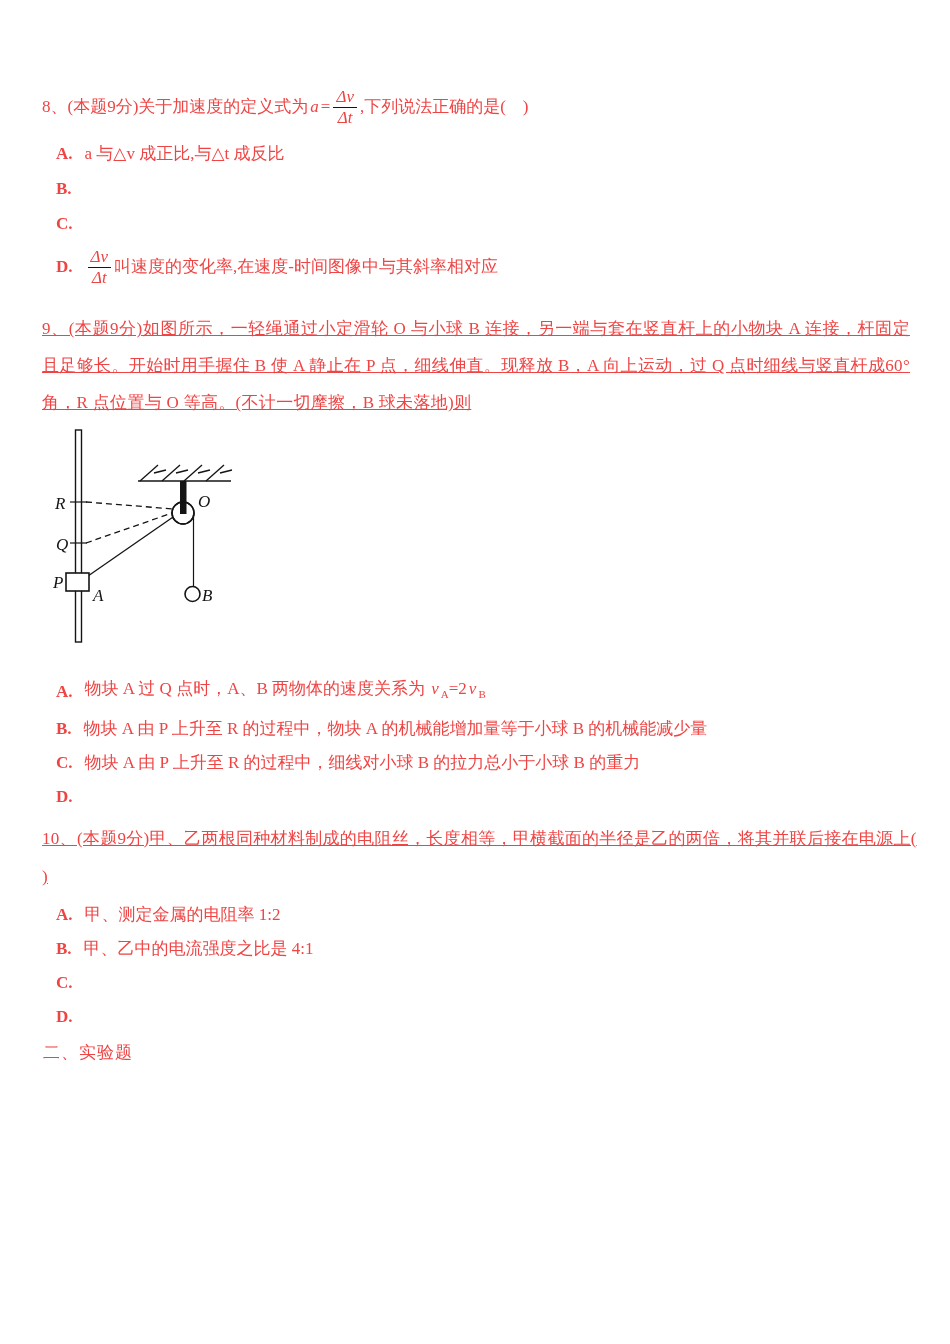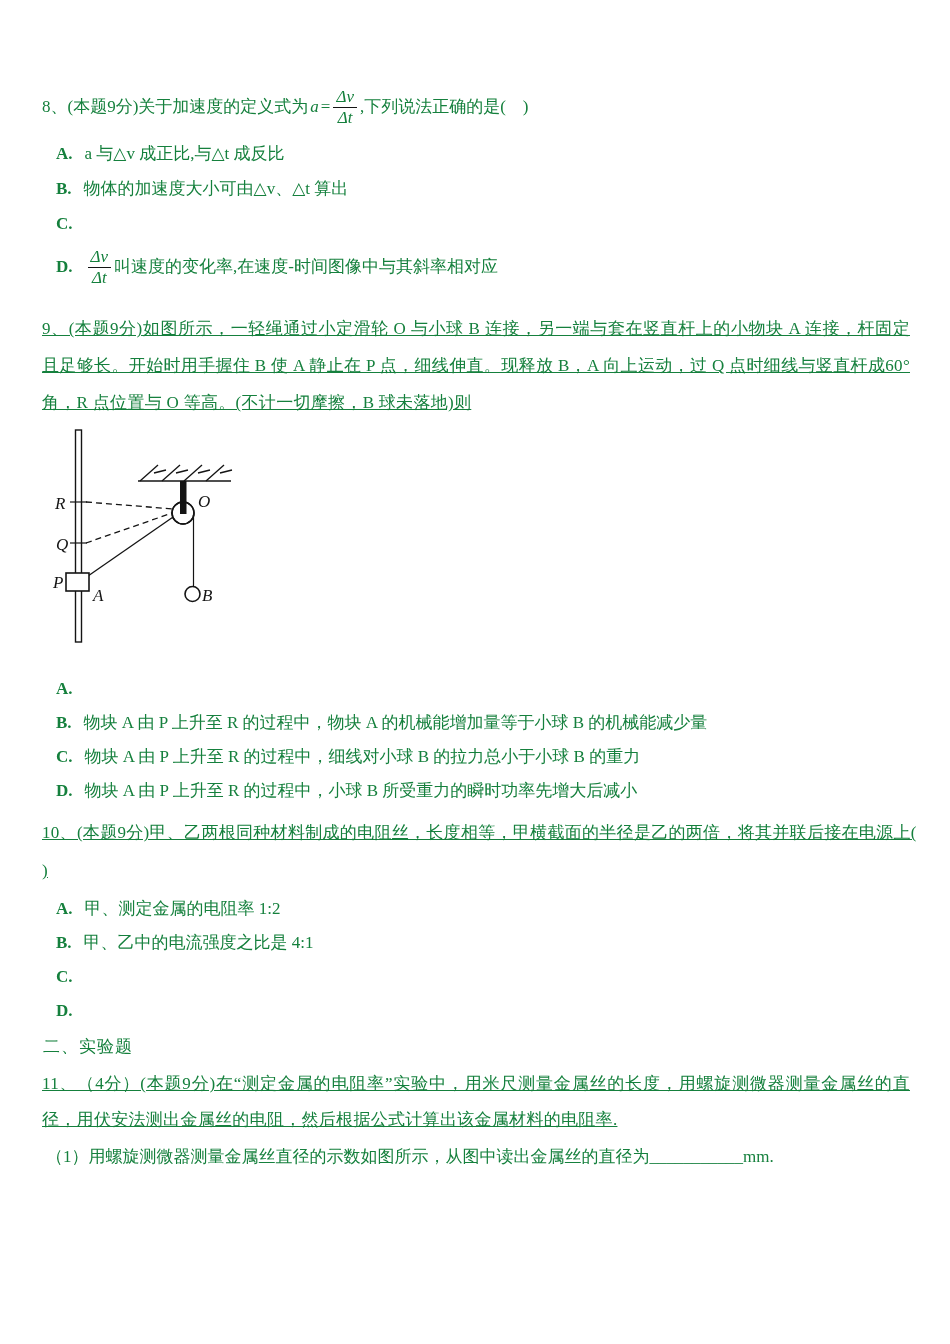--- a/index.html
+++ b/index.html
@@ -1,20 +1,20 @@
 <!DOCTYPE html>
 <html><head>
 <meta charset="utf-8">
 <style>
   html,body{margin:0;padding:0;background:#e8e8e8;}
   .page{
     width:950px;height:1344px;background:#ffffff;position:relative;
     box-sizing:border-box;padding:0 40px 0 42px;overflow:hidden;
     font-family:"Liberation Serif","DejaVu Serif",serif;
-    color:#15803d;font-size:17px;
+    color:#ef4444;font-size:17px;
   }
   .qheader{margin-top:88px;line-height:24px;display:flex;align-items:center;flex-wrap:nowrap;}
   .qheader .t{white-space:nowrap;}
   i.var{font-style:italic;font-family:"Liberation Serif",serif;padding:0 2px;}
   .frac{display:inline-block;vertical-align:middle;text-align:center;line-height:1.05;margin:0 3px;}
   .frac .num{display:block;border-bottom:1.3px solid #141414;padding:0 3px 1px;font-style:italic;}
   .frac .den{display:block;padding:1px 3px 0;font-style:italic;}
   .opts{margin-top:16px;}
   .opt{line-height:22px;margin-bottom:13px;margin-left:14px;display:flex;align-items:center;}
   .opt .lbl{font-weight:bold;margin-right:12px;white-space:nowrap;}
@@ -51,21 +51,20 @@
       </span>
       <span class="t">,下列说法正确的是(　)</span>
     </div>
     <div class="opts">
       <div class="opt">
         <span class="lbl">A.</span>
         <span class="txt">a 与△v 成正比,与△t 成反比</span>
       </div>
       <div class="opt">
         <span class="lbl">B.</span>
-        <span class="txt">物体的加速度大小可由△v、△t 算出</span>
       </div>
       <div class="opt">
         <span class="lbl">C.</span>
       </div>
       <div class="opt">
         <span class="lbl">D.</span>
         <span class="frac">
           <span class="num">Δv</span>
           <span class="den">Δt</span>
         </span>
@@ -116,32 +115,32 @@
         <text x="3" y="163">P</text>
         <text x="43" y="176">A</text>
         <text x="148" y="82">O</text>
         <text x="152" y="176">B</text>
       </svg>
     </div>
 
     <div class="opts q9opts">
       <div class="opt">
         <span class="lbl">A.</span>
+        <span class="txt"><span>物块 A 过 Q 点时，A、B 两物体的速度关系为 </span><i class="var">v</i><sub>A</sub><span>=2</span><i class="var">v</i><sub>B</sub></span>
       </div>
       <div class="opt">
         <span class="lbl">B.</span>
         <span class="txt">物块 A 由 P 上升至 R 的过程中，物块 A 的机械能增加量等于小球 B 的机械能减少量</span>
       </div>
       <div class="opt">
         <span class="lbl">C.</span>
         <span class="txt">物块 A 由 P 上升至 R 的过程中，细线对小球 B 的拉力总小于小球 B 的重力</span>
       </div>
       <div class="opt">
         <span class="lbl">D.</span>
-        <span class="txt">物块 A 由 P 上升至 R 的过程中，小球 B 所受重力的瞬时功率先增大后减小</span>
       </div>
     </div>
   </section>
 
   <section>
     <div class="para q10para">
       <div class="l1">10、(本题9分)甲、乙两根同种材料制成的电阻丝，长度相等，甲横截面的半径是乙的两倍，将其并联后接在电源上(</div>
       <div class="l2">)</div>
     </div>
     <div class="opts q10opts">
@@ -157,20 +156,14 @@
         <span class="lbl">C.</span>
       </div>
       <div class="opt">
         <span class="lbl">D.</span>
       </div>
     </div>
   </section>
 
   <div class="secheader">二、实验题</div>
 
-  <section class="q11">
-    <div class="para">11、（4分）(本题9分)在“测定金属的电阻率”实验中，用米尺测量金属丝的长度，用螺旋测微器测量金属丝的直径，用伏安法测出金属丝的电阻，然后根据公式计算出该金属材料的电阻率.</div>
-    <div class="sub1">
-      <span>（1）用螺旋测微器测量金属丝直径的示数如图所示，从图中读出金属丝的直径为</span><span class="blank">___________</span><span>mm.</span>
-    </div>
-  </section>
 
 </div>
 
 </body></html>

